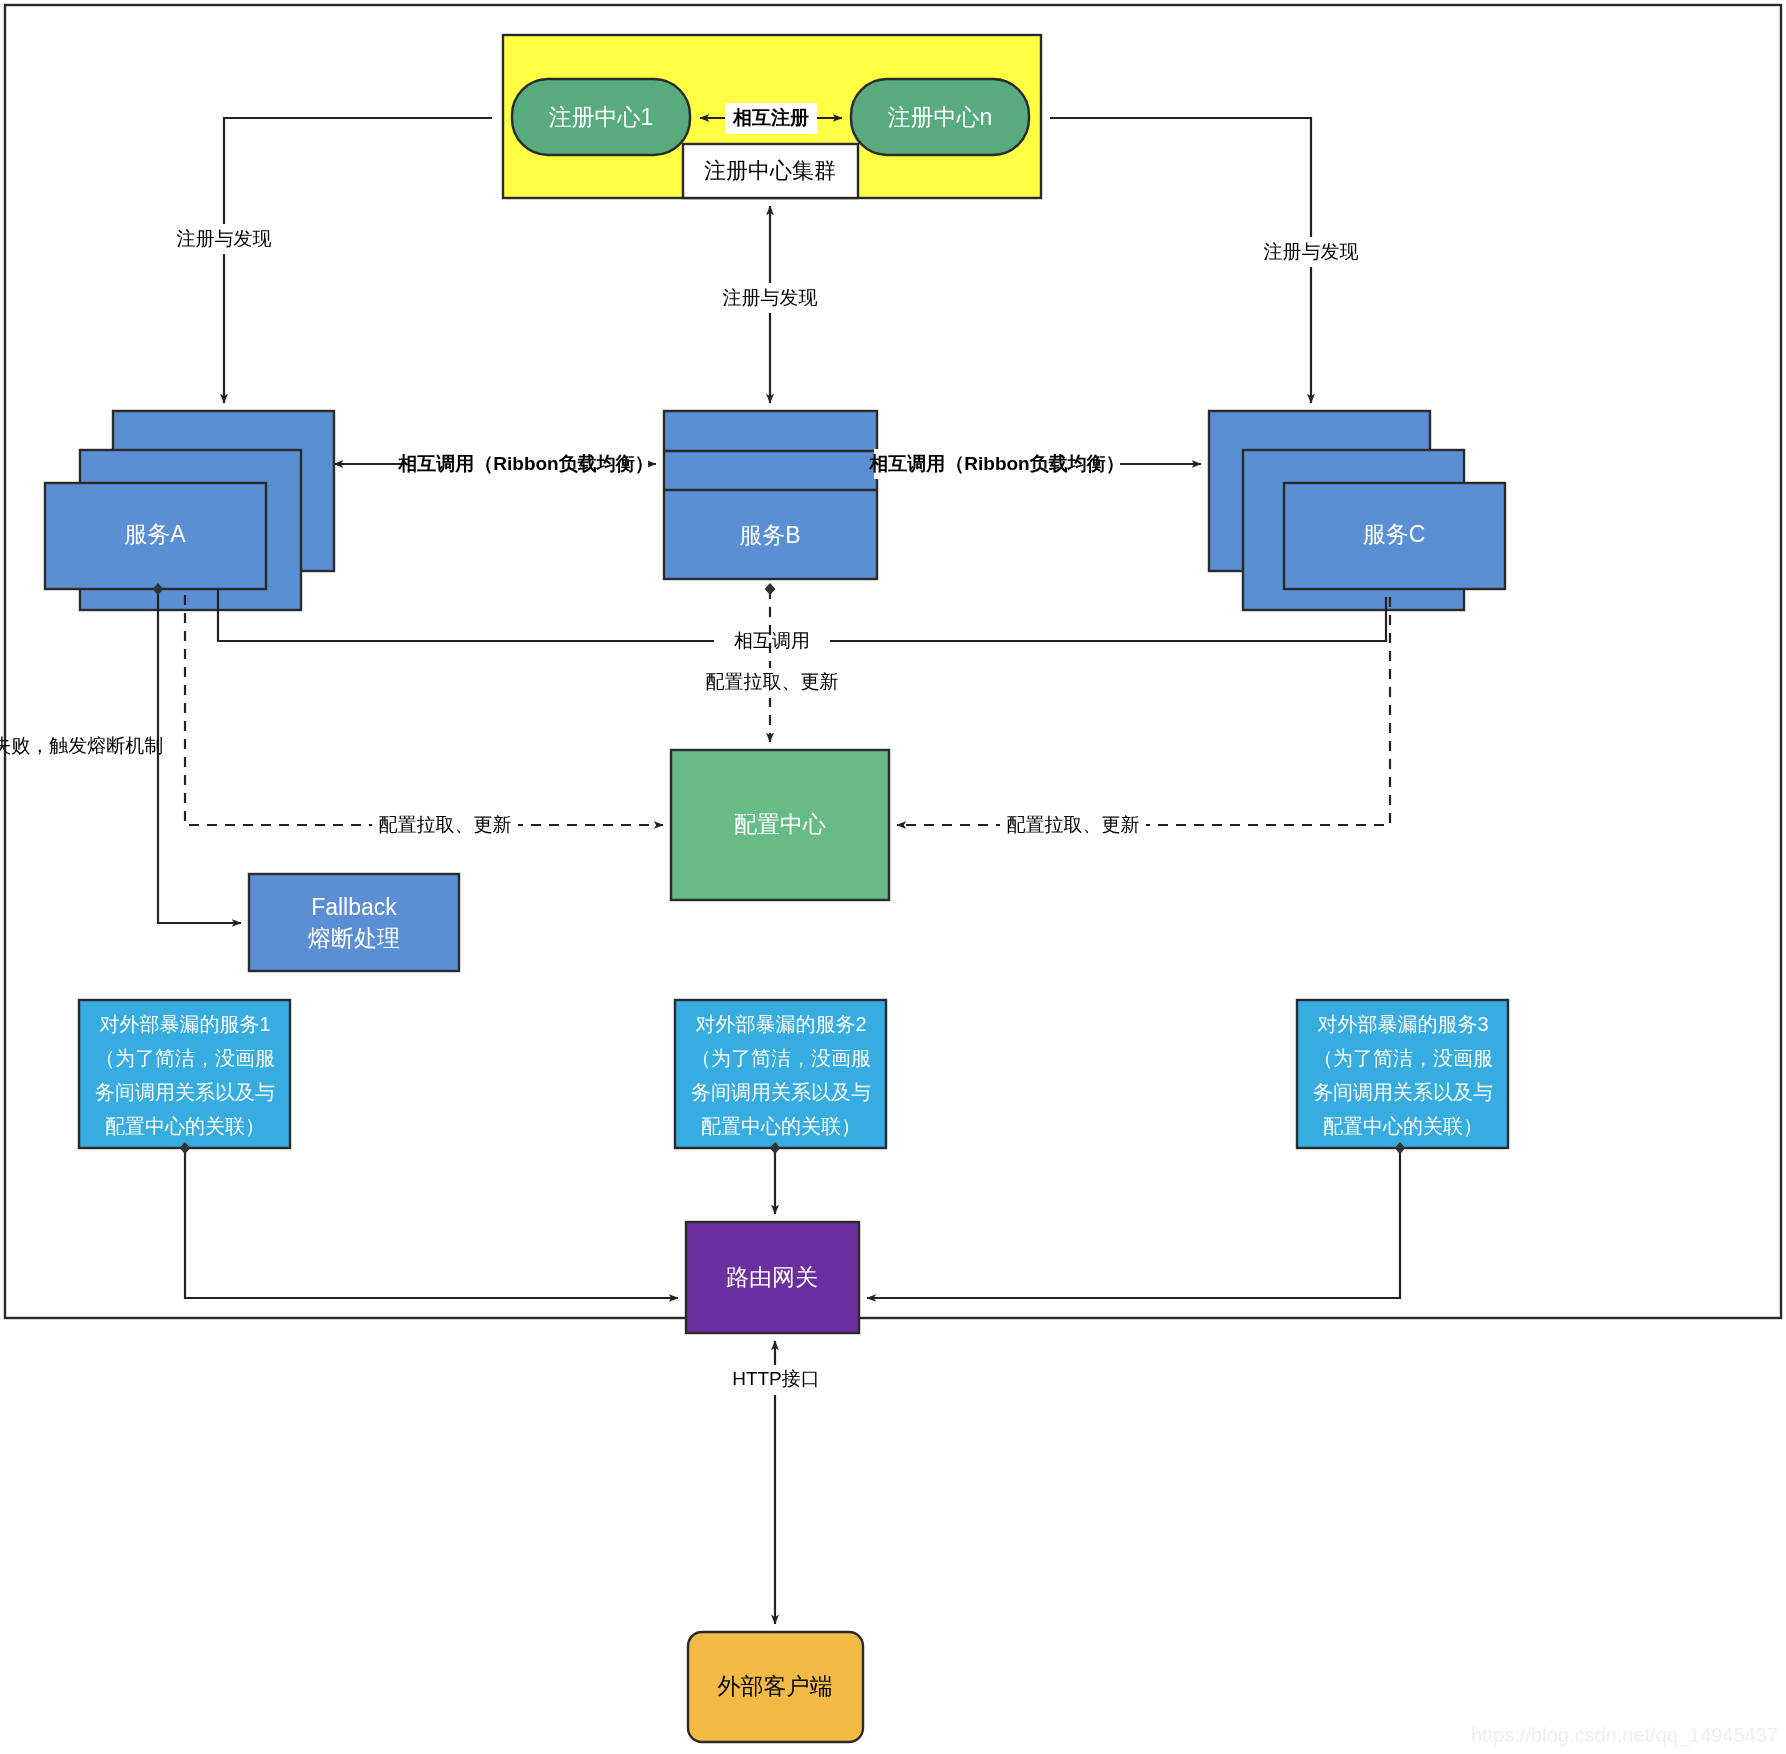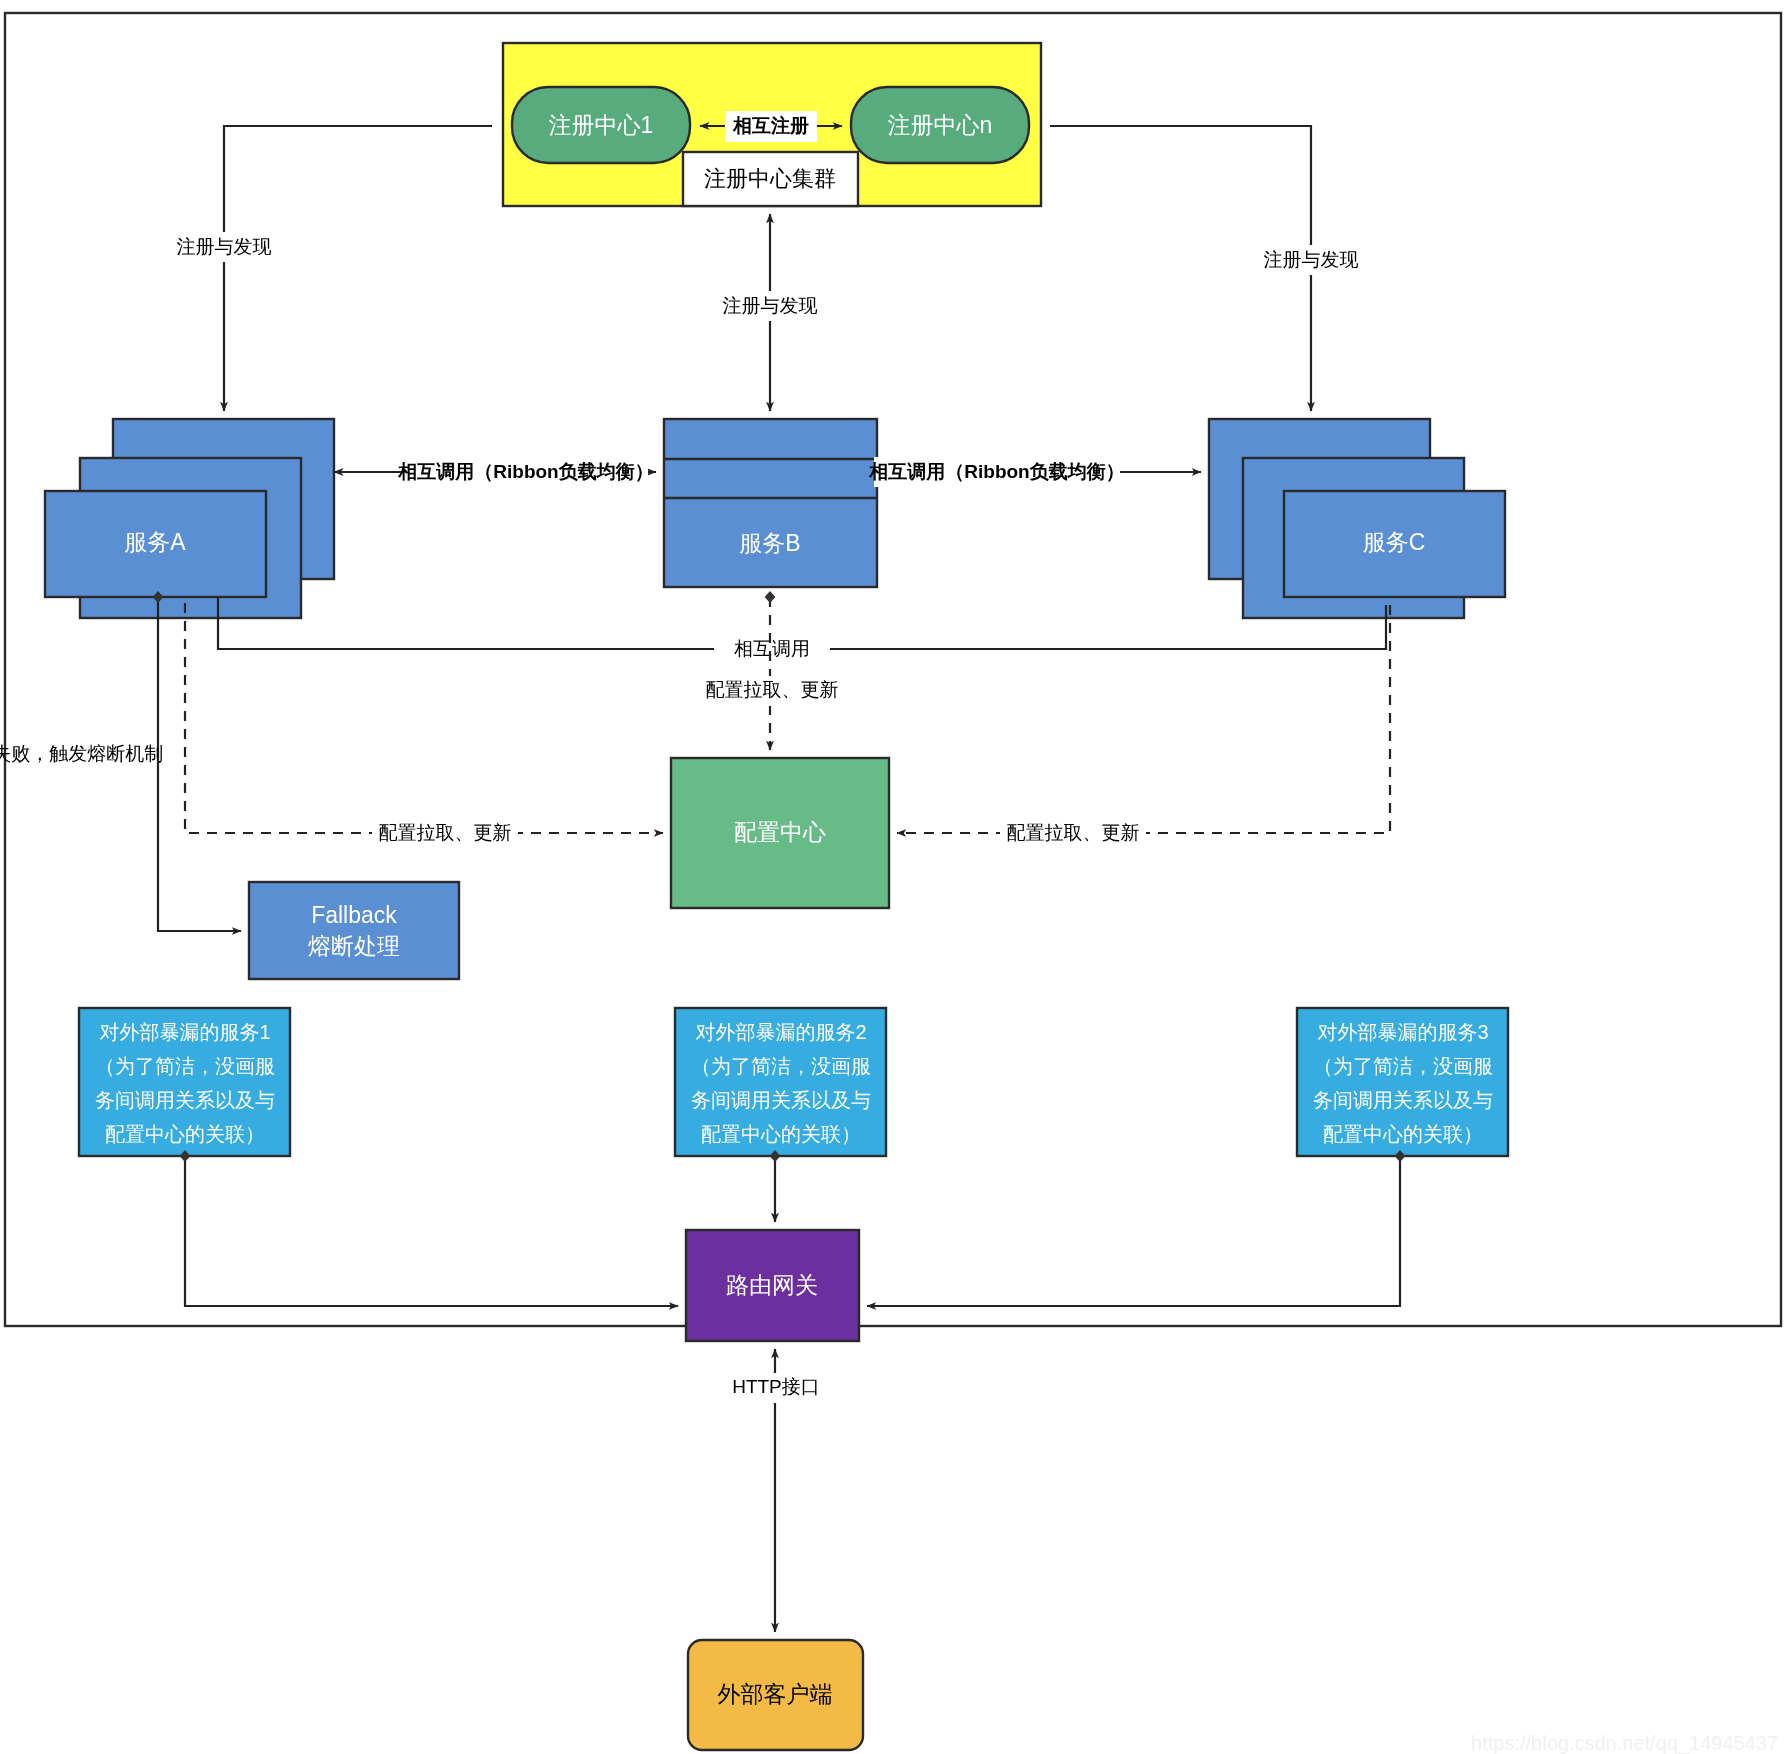--- a/index.html
+++ b/index.html
@@ -13,21 +13,20 @@
     font-family: "Liberation Sans", "DejaVu Sans", sans-serif;
     position: relative;
     overflow: hidden;
   }
   #diagram-root {
     position: absolute;
     left: 0;
     top: 0;
     width: 1786px;
     height: 1260px;
-    margin-top: 8px;
   }
   svg {
     display: block;
   }
   .node-label {
     font-family: "Liberation Sans", "DejaVu Sans", sans-serif;
     dominant-baseline: middle;
     text-anchor: middle;
   }
   .edge-label {

